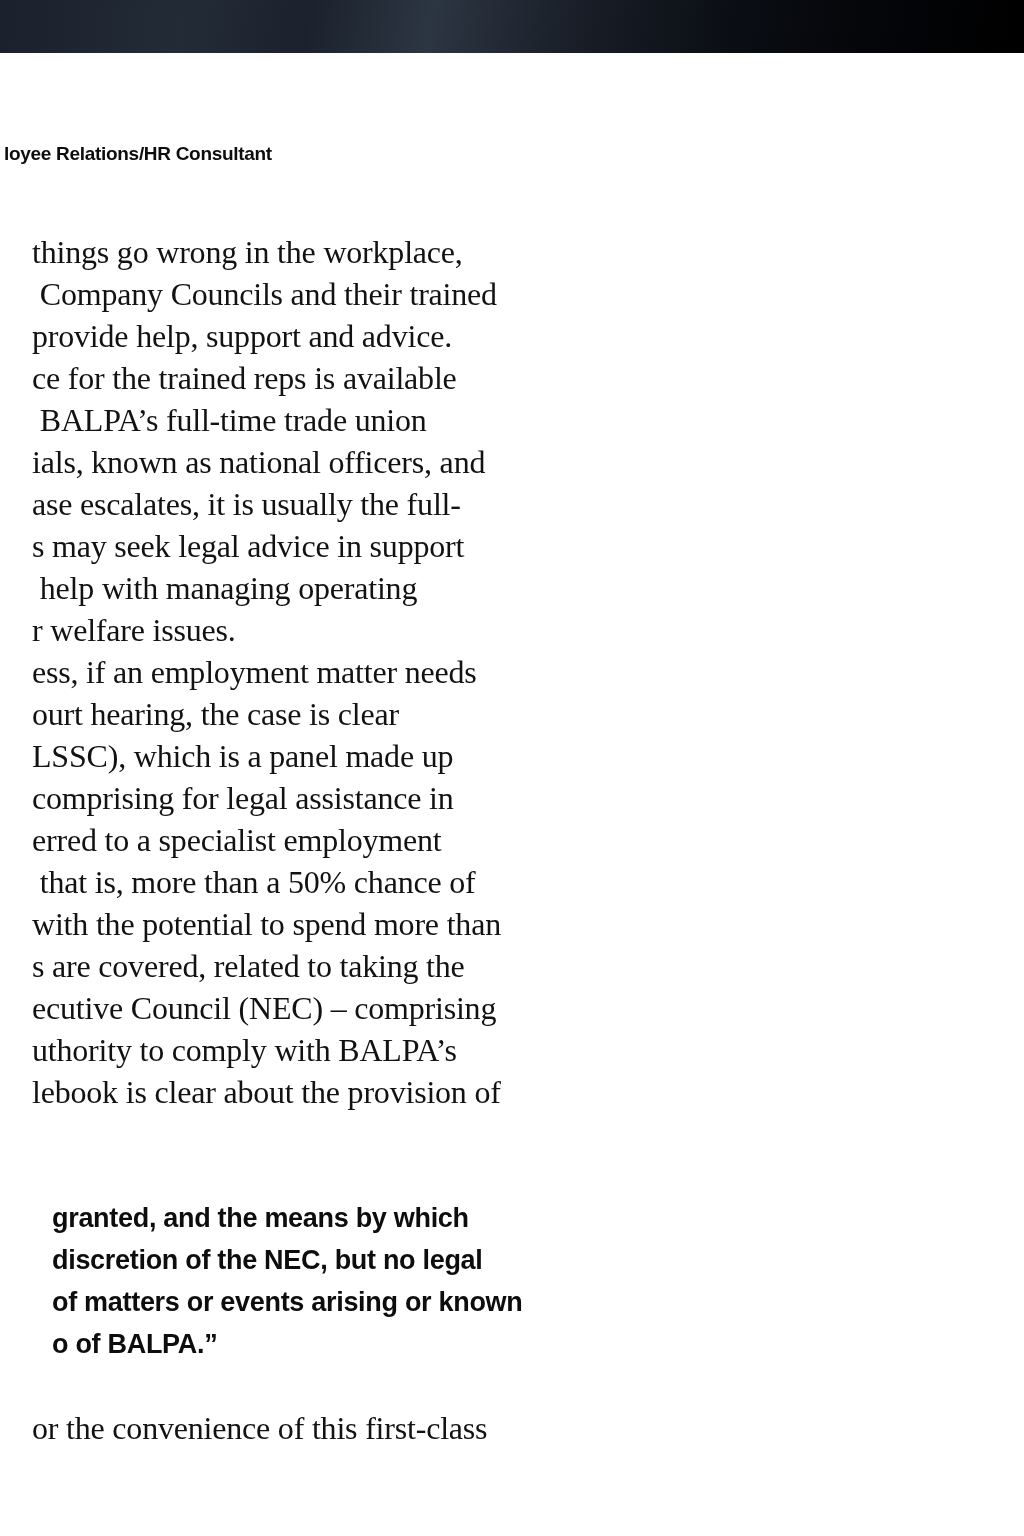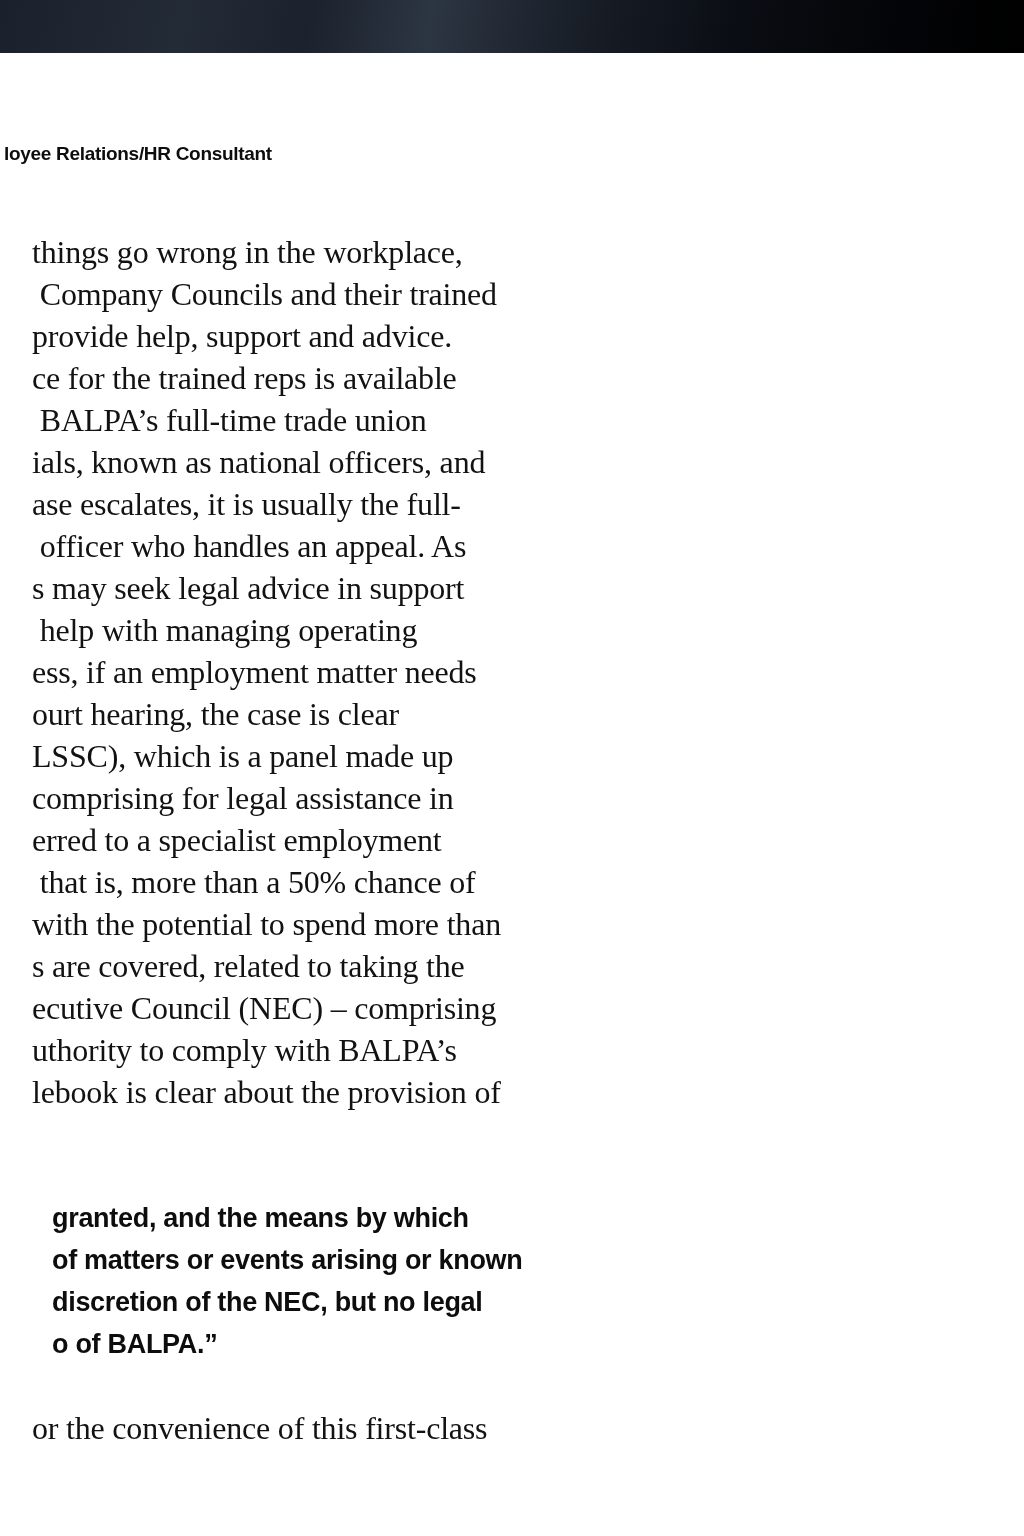--- a/index.html
+++ b/index.html
@@ -75,35 +75,35 @@
 <h1 class="heading">loyee Relations/HR Consultant</h1>
 
 <div class="article">
     <div class="line serif">things go wrong in the workplace,</div>
     <div class="line serif"> Company Councils and their trained</div>
     <div class="line serif">provide help, support and advice.</div>
     <div class="line serif">ce for the trained reps is available</div>
     <div class="line serif"> BALPA’s full-time trade union</div>
     <div class="line serif">ials, known as national officers, and</div>
     <div class="line serif">ase escalates, it is usually the full-</div>
-    <div class="line serif"> officer who handles an appeal. As</div>
     <div class="line serif">s may seek legal advice in support</div>
     <div class="line serif"> help with managing operating</div>
+    <div class="line serif">r welfare issues.</div>
     <div class="line serif">ess, if an employment matter needs</div>
     <div class="line serif">ourt hearing, the case is clear</div>
     <div class="line serif">LSSC), which is a panel made up</div>
     <div class="line serif">comprising for legal assistance in</div>
     <div class="line serif">erred to a specialist employment</div>
     <div class="line serif"> that is, more than a 50% chance of</div>
     <div class="line serif">with the potential to spend more than</div>
     <div class="line serif">s are covered, related to taking the</div>
     <div class="line serif">ecutive Council (NEC) – comprising</div>
     <div class="line serif">uthority to comply with BALPA’s</div>
     <div class="line serif">lebook is clear about the provision of</div>
     <div class="line blank"></div>
     <div class="line blank"></div>
     <div class="line bold">granted, and the means by which</div>
+    <div class="line bold">discretion of the NEC, but no legal</div>
     <div class="line bold">of matters or events arising or known</div>
-    <div class="line bold">discretion of the NEC, but no legal</div>
     <div class="line bold">o of BALPA.”</div>
     <div class="line blank"></div>
     <div class="line serif">or the convenience of this first-class</div>
   </div>
 
 </body></html>

